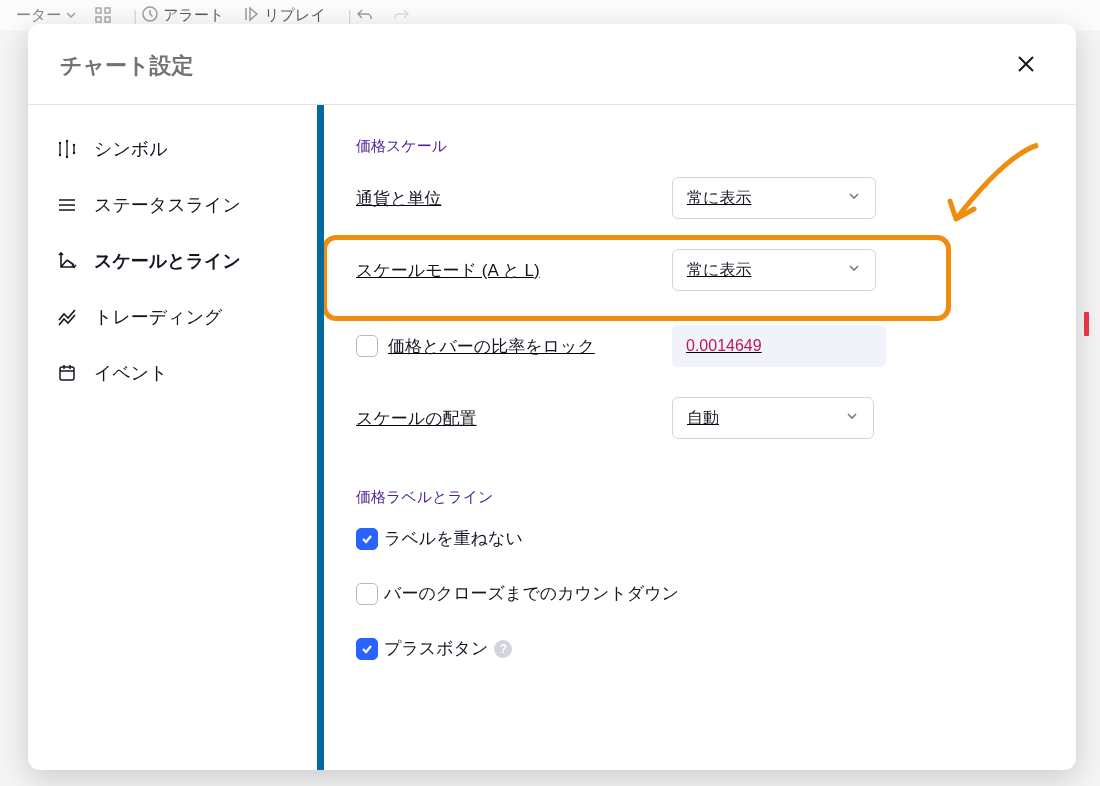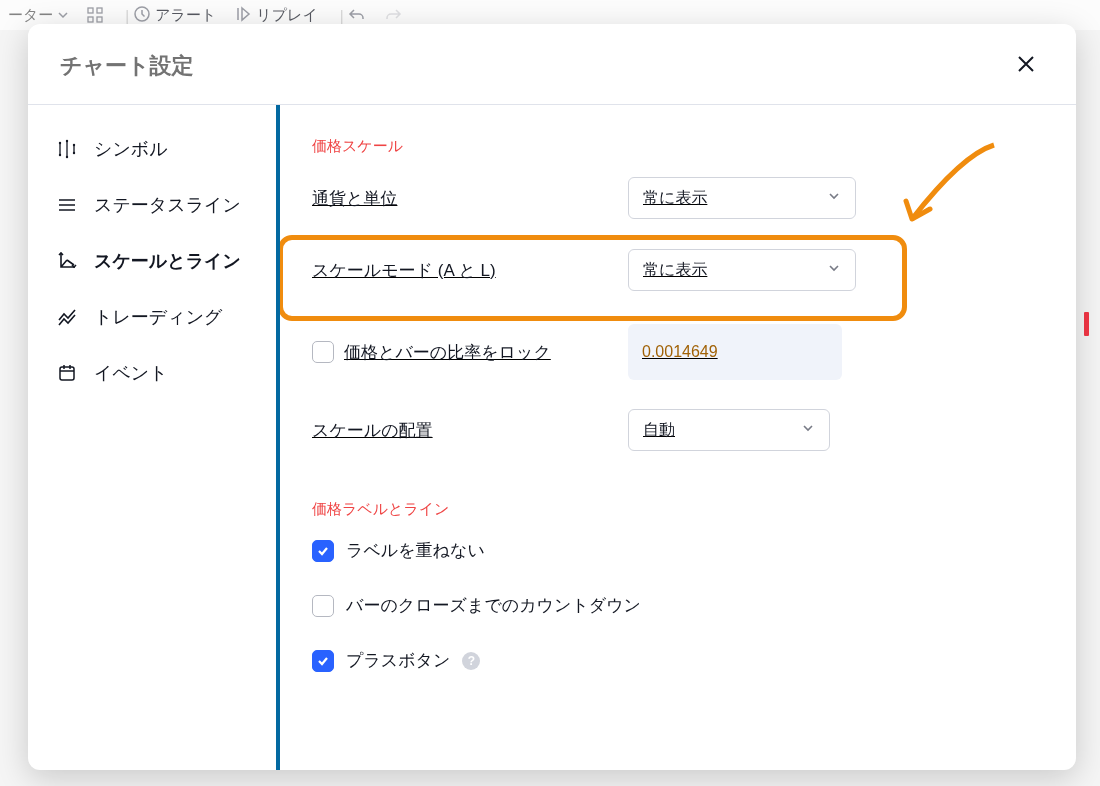--- a/index.html
+++ b/index.html
@@ -15,21 +15,21 @@
     
     .bg-toolbar {
       position: absolute;
       top: 0;
       left: 0;
       width: 100%;
       height: 30px;
       background: #fff;
       display: flex;
       align-items: center;
-      padding-left: 8px;
+      padding-left: 16px;
       color: #131722;
       font-size: 15px;
       opacity: 0.7;
     }
     .bg-toolbar-item { margin-right: 18px; display: flex; align-items: center; gap: 4px; }
     .bg-indicator-partial { color: #555; }
     .bg-sep { color: #ccc; margin: 0 4px; }
     
     
     .modal {
@@ -72,22 +72,22 @@
     
     
     .modal-body {
       display: flex;
       flex: 1;
       overflow: hidden;
     }
     
     
     .sidebar {
-      width: 252px;
-      border-right: 4px solid #0369a1;
+      width: 296px;
+      border-right: 7px solid #0369a1;
       padding-top: 16px;
     }
     .sidebar-item {
       display: flex;
       align-items: center;
       gap: 16px;
       padding: 16px 28px;
       cursor: pointer;
       font-size: 18px;
       color: #131722;
@@ -108,21 +108,21 @@
     
     .content {
       flex: 1;
       padding: 24px 32px;
       overflow-y: auto;
       position: relative;
     }
     
     .section-label {
       font-size: 15px;
-      color: #ef4444;
+      color: #4c1d95;
       margin-bottom: 20px;
       margin-top: 8px;
     }
     .section-label.mt { margin-top: 48px; }
     
     .row {
       display: flex;
       align-items: center;
       margin-bottom: 28px;
       min-height: 44px;
@@ -164,34 +164,34 @@
       height: 42px;
       display: flex;
       align-items: center;
       justify-content: space-between;
       padding: 0 14px;
       background: #fff;
       cursor: pointer;
       font-size: 16px;
       color: #131722;
     }
-    .select.wide { width: 228px; }
+    .select.wide { width: 204px; }
     .select.narrow { width: 202px; }
     .select .chevron { color: #787b86; }
     
     
     .input-readonly {
       border: none;
       background: #f0f3fa;
       border-radius: 6px;
-      height: 56px;
+      height: 42px;
       width: 214px;
       padding: 0 14px;
       font-size: 16px;
-      color: #a16207;
+      color: #be185d;
       display: flex;
       align-items: center;
     }
     
     
     .checkbox {
       width: 22px;
       height: 22px;
       border: 1.5px solid #b5b8c1;
       border-radius: 5px;
@@ -203,21 +203,21 @@
     }
     .checkbox.checked {
       background: #2962ff;
       border-color: #2962ff;
     }
     .checkbox.checked svg { stroke: #fff; }
     
     .checkbox-row {
       display: flex;
       align-items: center;
-      gap: 12px;
+      gap: 6px;
       margin-bottom: 32px;
       margin-top: 8px;
     }
     .checkbox-label {
       font-size: 17px;
       color: #131722;
     }
     
     .help-icon {
       width: 18px;

